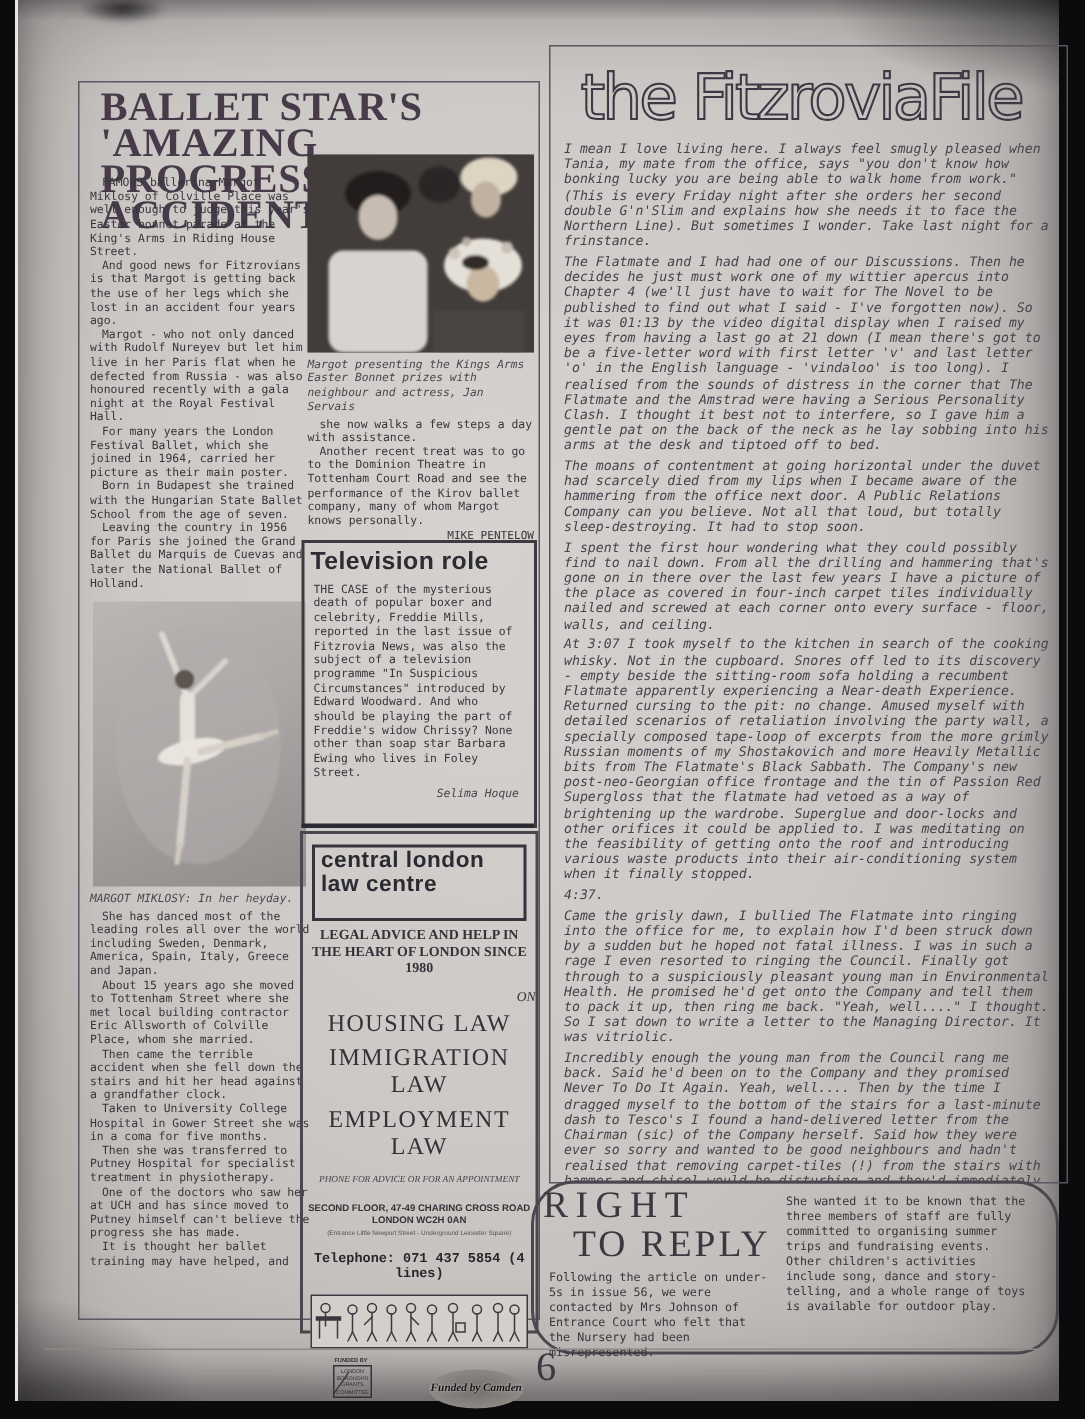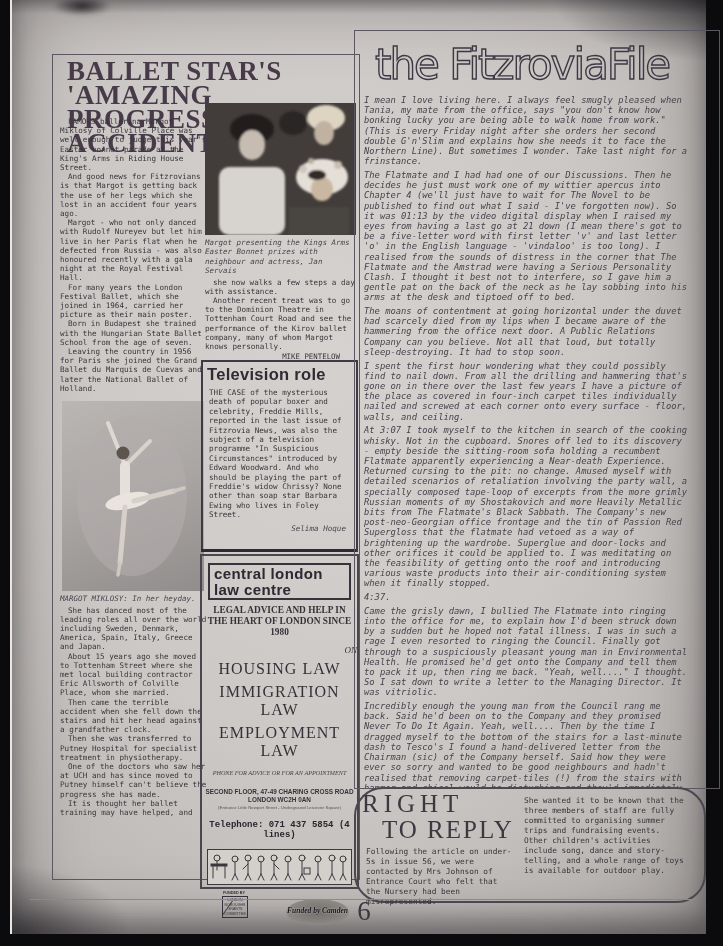--- a/index.html
+++ b/index.html
@@ -29,38 +29,38 @@
 
   
   .ballet-box{left:40px;top:54px;width:306px;height:824px;}
   .headline{position:absolute;left:14px;top:4px;width:286px;
     font-family:"Liberation Serif", serif;font-weight:bold;
     font-size:27px;line-height:24px;color:#473a49;letter-spacing:.5px;}
   .col1{position:absolute;left:7px;top:62px;width:148px;}
   .col2{position:absolute;left:152px;top:48px;width:151px;}
   p.mono{margin:0;font-size:7.6px;line-height:9.2px;color:#38363c;text-indent:8px;}
   .caption{margin:3px 0 2px;font-size:7.5px;line-height:9.4px;font-style:italic;color:#49464f;}
-  .byline-r{margin:1px 16px 0;font-size:7.4px;color:#38363c;text-align:right;}
+  .byline-r{margin:1px 0 0;font-size:7.4px;color:#38363c;text-align:right;}
 
   .photo{position:relative;overflow:hidden;}
   .photo-dancer{width:142px;height:190px;margin:8px 0 0 2px;
     background:linear-gradient(160deg,#bab6b3 0%,#aba7a5 45%,#918d8c 100%);}
   .photo-bonnet{width:151px;height:132px;background:#3e3937;}
 
   
   .tv-box{left:148px;top:305px;width:153px;height:188px;border-width:2px;border-color:#3c3a42;background:rgba(210,206,203,.35);}
   .tv-title{margin:3px 4px 4px;font-family:"Liberation Sans", sans-serif;font-weight:bold;
     font-size:16.5px;color:#2e2c33;letter-spacing:.3px;}
   .tv-body{margin:0 6px;font-size:7.6px;line-height:9.4px;color:#38363c;}
   .tv-byline{margin:4px 10px 0;font-size:7.6px;font-style:italic;color:#49464f;text-align:right;}
   .divider{position:absolute;left:148px;top:494px;width:155px;height:3px;background:#2b2a30;}
 
   
   .law-ad{left:188px;top:554px;width:155px;height:331px;border-width:2px;border-color:#49464e;}
-  .law-title-box{margin:7px 6px 5px;border:2px solid #35333b;padding:1px 4px 0;}
+  .law-title-box{margin:7px 6px 5px;border:2px solid #35333b;padding:1px 4px 14px;}
   .law-title{font-family:"Liberation Sans", sans-serif;font-weight:bold;
     font-size:15px;line-height:16px;color:#2b2931;letter-spacing:.4px;}
   .law-head{margin:5px 4px 0;text-align:center;font-family:"Liberation Serif", serif;
     font-weight:bold;font-size:9.3px;line-height:11px;color:#343239;}
   .law-on{margin:7px 0 2px;text-align:right;font-family:"Liberation Serif", serif;
     font-style:italic;font-size:9px;color:#343239;}
   .law-svc{margin:5px 0 0;text-align:center;font-family:"Liberation Serif", serif;
     font-size:16px;letter-spacing:1px;color:#343239;}
   .law-phone{margin:9px 2px 0;text-align:center;font-family:"Liberation Serif", serif;
     font-style:italic;font-size:6.2px;color:#45424a;}
@@ -80,21 +80,21 @@
   .logo-grants .bx:after{content:"";position:absolute;left:4px;bottom:2px;width:14px;height:14px;
     border-left:1.5px solid #33313a;transform:skewX(-35deg);}
   .logo-camden{margin:8px auto 0;position:relative;width:78px;height:26px;}
   .logo-camden .blob{position:absolute;inset:0;border-radius:50%;
     background:radial-gradient(#716d6a, #8d8a86 70%, transparent 75%);}
   .logo-camden .txt{position:absolute;left:0;right:0;top:7px;text-align:center;
     font-family:"Liberation Serif", serif;font-style:italic;font-weight:bold;
     font-size:7.5px;color:#161419;text-shadow:0 0 2px #cfccc8;}
 
   
-  .fitz-box{left:342px;top:30px;width:344px;height:757px;overflow:hidden;padding-left:20px;}
+  .fitz-box{left:354px;top:30px;width:344px;height:757px;overflow:hidden;}
   .fitz-title-svg{position:absolute;left:16px;top:6px;}
   .fitz-text{position:absolute;left:9px;top:64px;width:327px;}
   .fitz-text p{margin:0 0 3.5px;font-size:8.8px;line-height:10.2px;
     font-style:italic;color:#46434d;}
 
   
   .rtr-box{left:342px;top:787px;width:348px;height:112px;border-width:2px;border-color:#4a474e;border-radius:29px;}
   .rtr-title{position:absolute;left:6px;top:2px;font-family:"Liberation Serif", serif;
     color:#3b3940;font-size:25px;line-height:26px;}
   .rtr-t1{letter-spacing:5px;}
@@ -152,20 +152,21 @@
               <line x1="72" y1="100" x2="112" y2="90" stroke="#d6d0c8" stroke-width="5" stroke-linecap="round"></line>
               <line x1="112" y1="90" x2="122" y2="87" stroke="#cfc8bf" stroke-width="3.5" stroke-linecap="round"></line>
             </g>
           </svg>
         </div>
         <p class="caption">MARGOT MIKLOSY: In her heyday.</p>
 
         <p class="mono">She has danced most of the leading roles all over the world including Sweden, Denmark, America, Spain, Italy, Greece and Japan.</p>
         <p class="mono">About 15 years ago she moved to Tottenham Street where she met local building contractor Eric Allsworth of Colville Place, whom she married.</p>
         <p class="mono">Then came the terrible accident when she fell down the stairs and hit her head against a grandfather clock.</p>
+        <p class="mono">Taken to University College Hospital in Gower Street she was in a coma for five months.</p>
         <p class="mono">Then she was transferred to Putney Hospital for specialist treatment in physiotherapy.</p>
         <p class="mono">One of the doctors who saw her at UCH and has since moved to Putney himself can't believe the progress she has made.</p>
         <p class="mono">It is thought her ballet training may have helped, and</p>
       </div>
 
       <div class="col2">
         <div class="photo photo-bonnet">
           <svg width="151" height="132" viewBox="0 0 151 132">
             <defs>
                 <filter id="b2">

